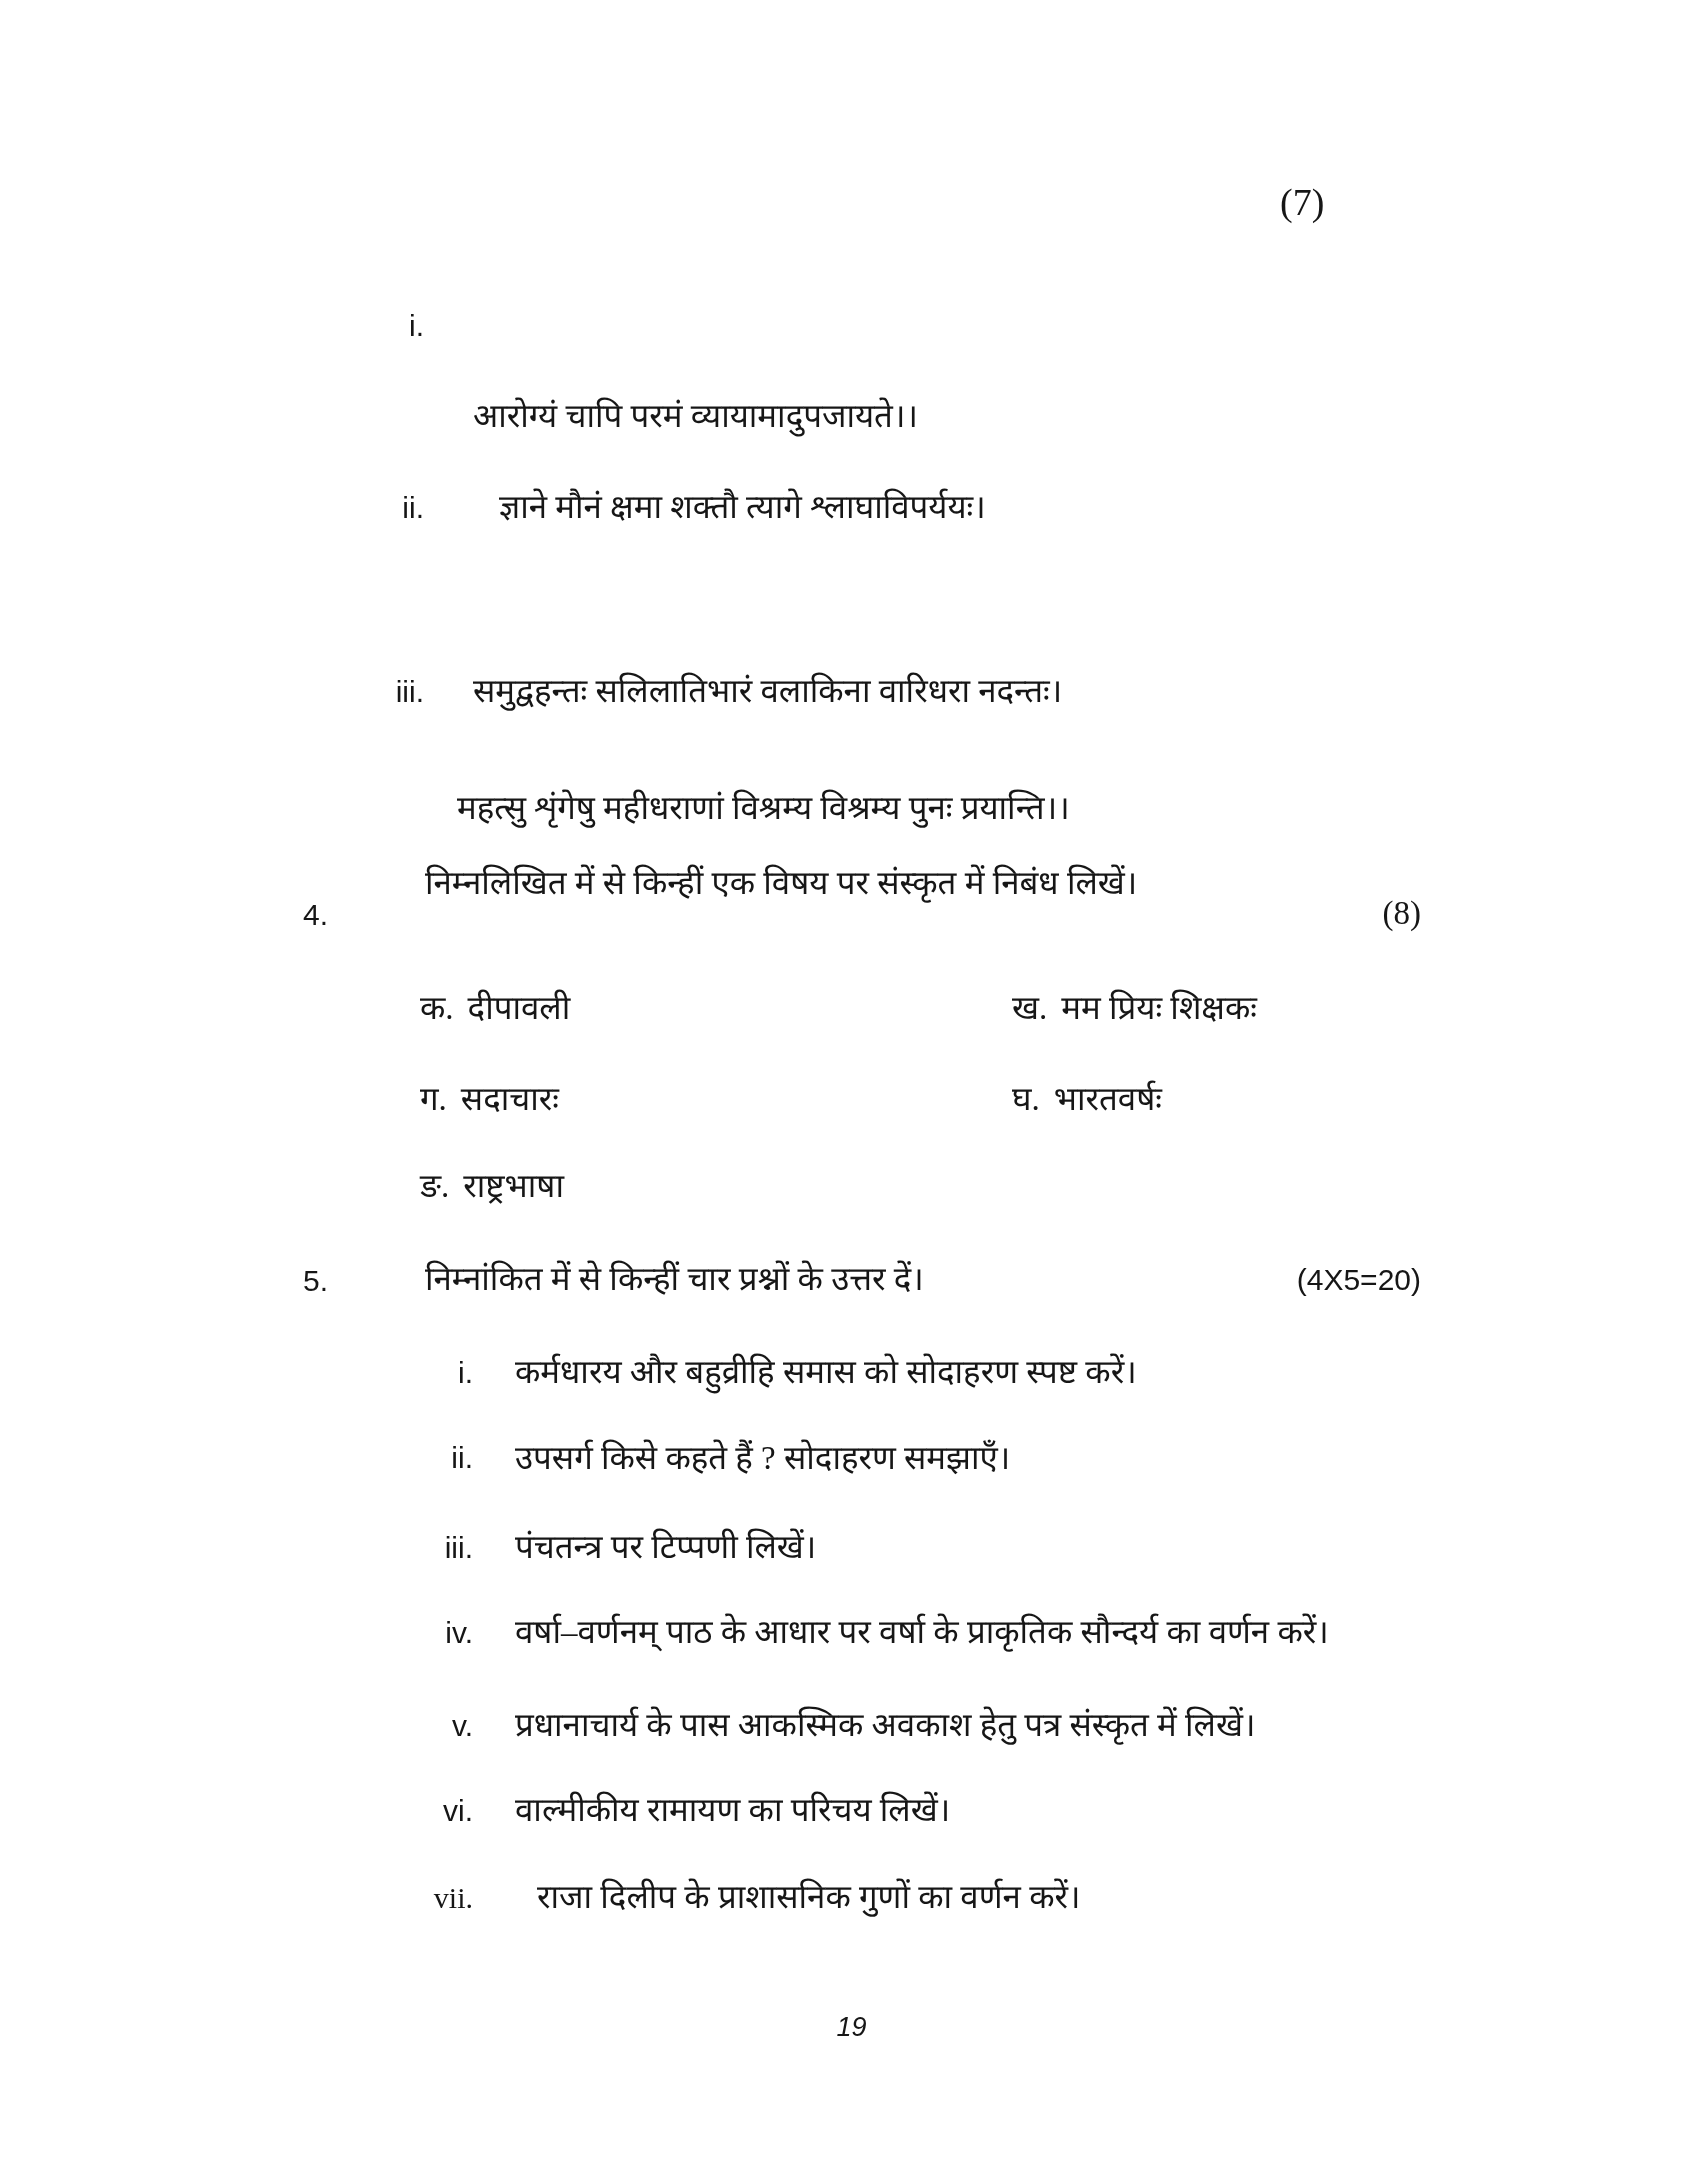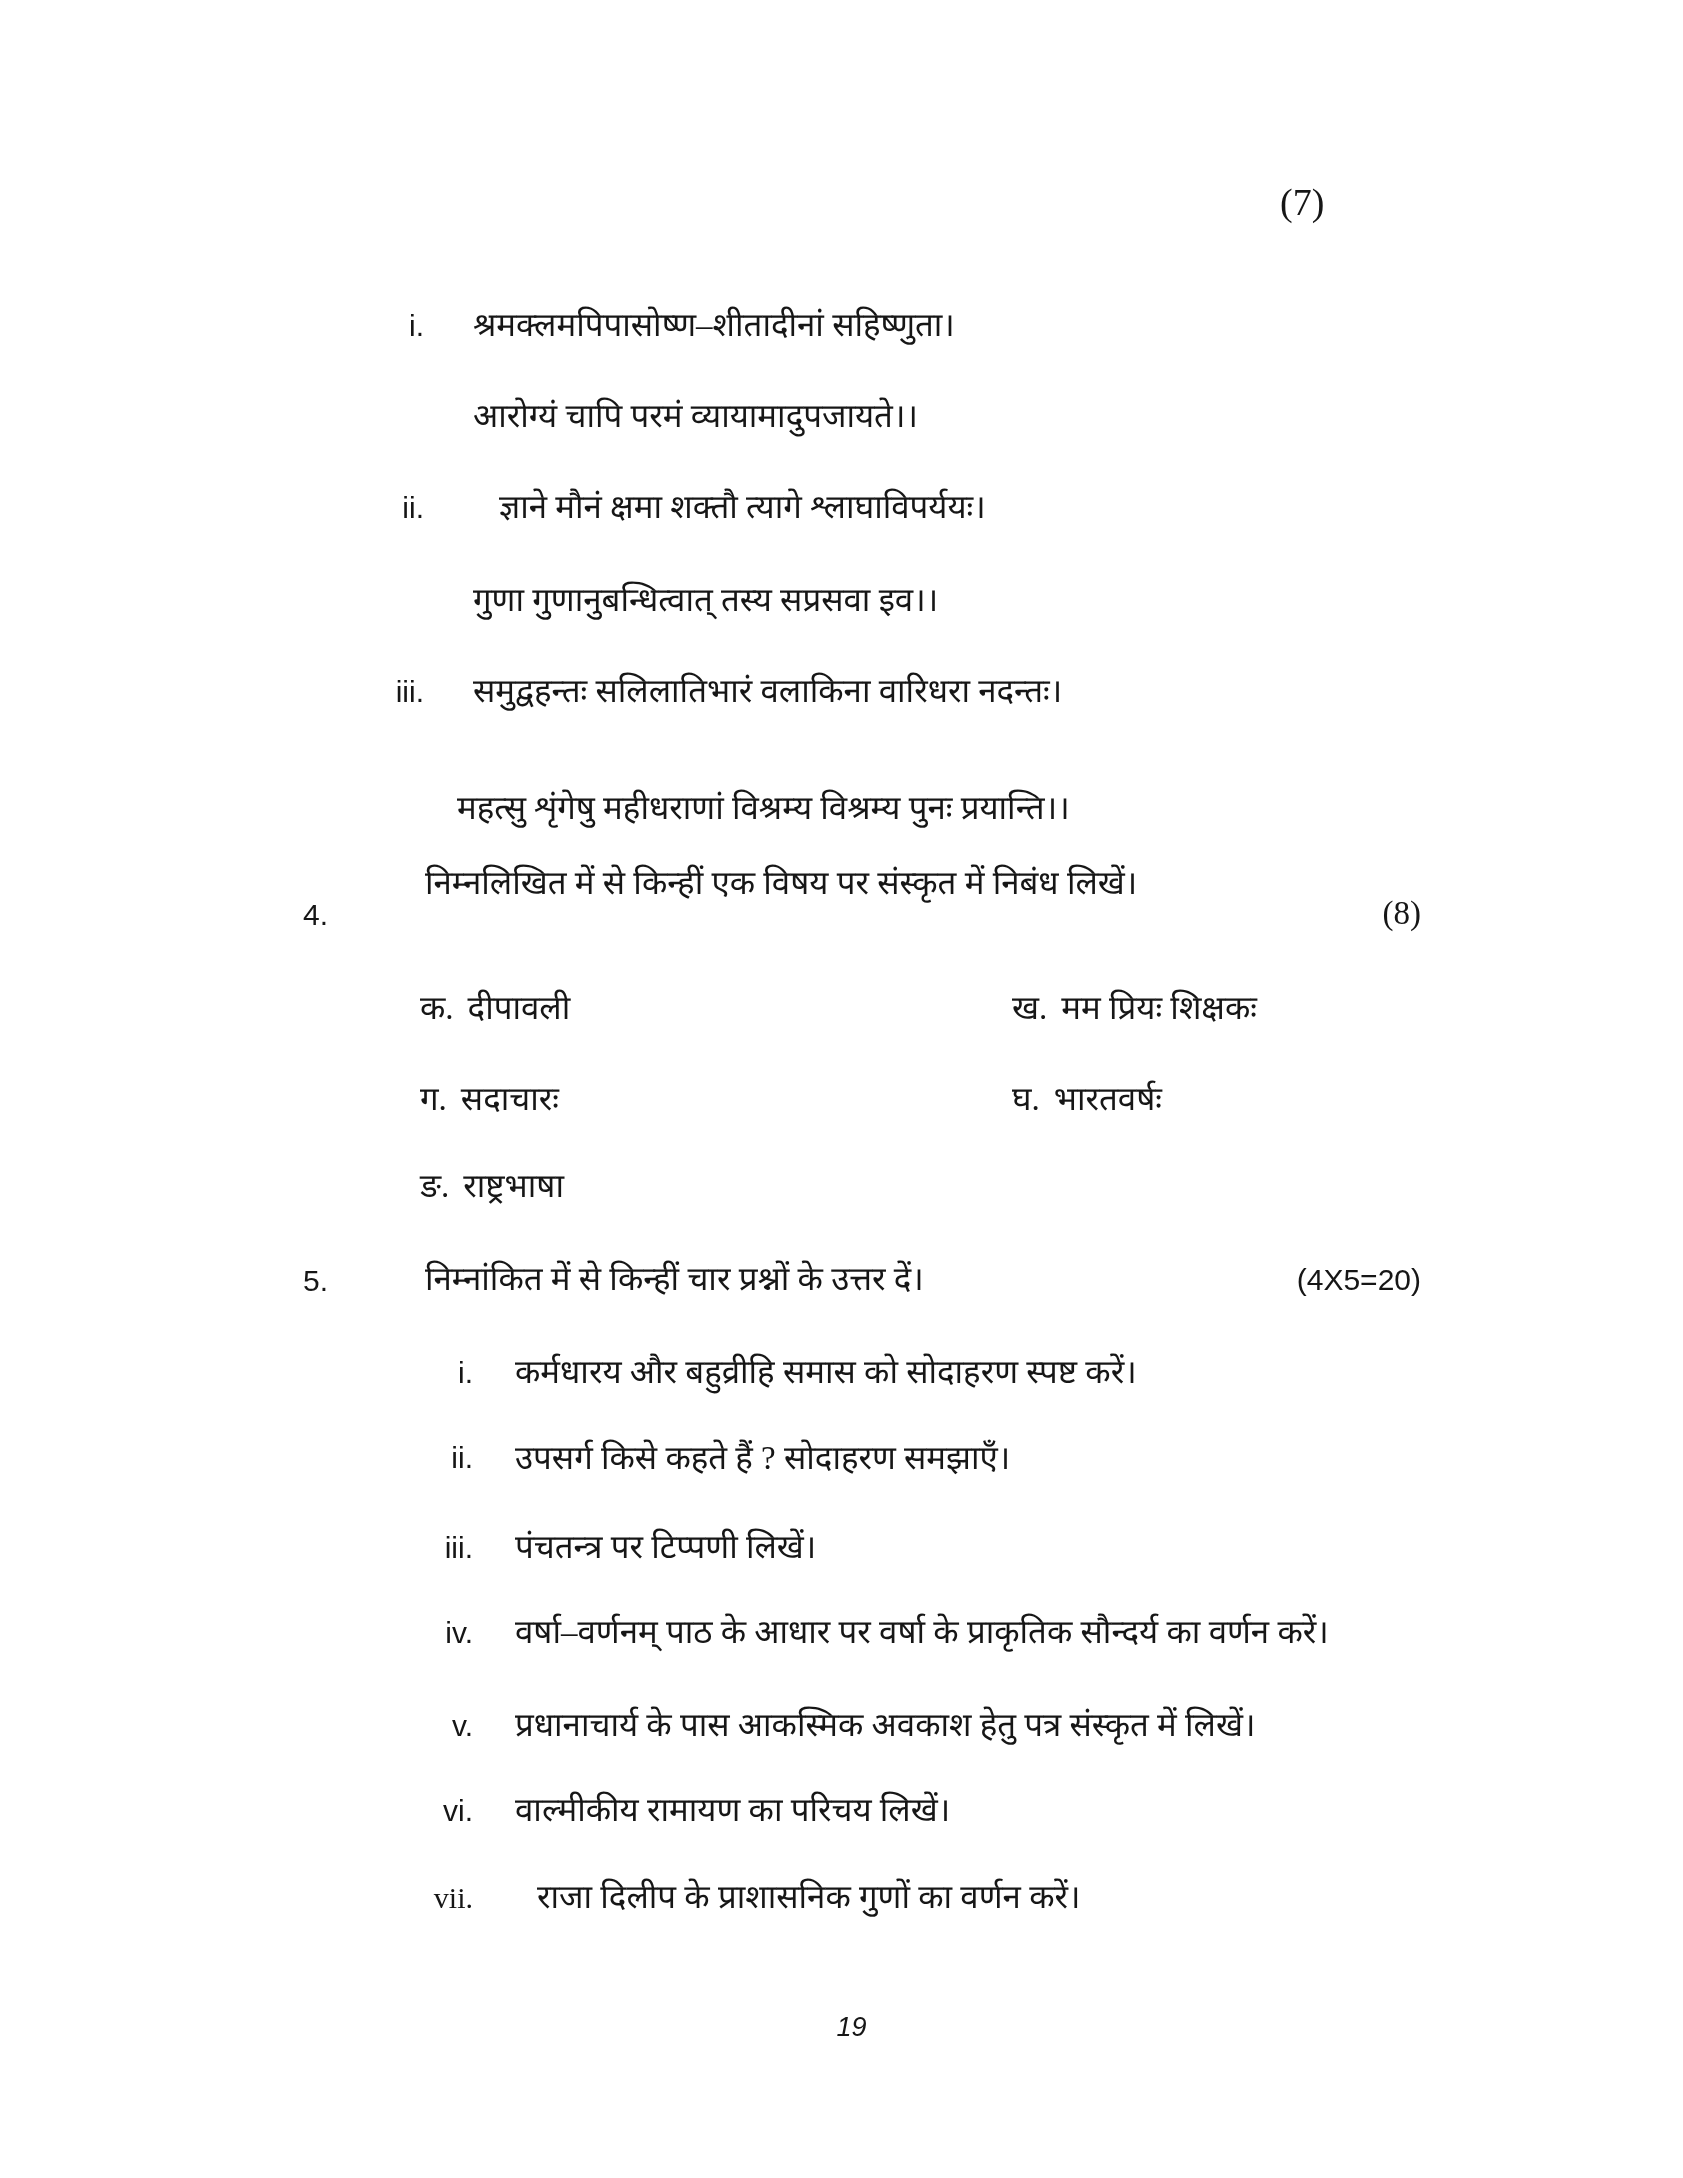--- a/index.html
+++ b/index.html
@@ -40,26 +40,24 @@
   .opt-label { display: inline-block; margin-right: 14px; }
 </style>
 </head>
 <body>
 
 <div class="page">
 
   <div class="abs header-num" style="left:1280px; top:180px;">(7)</div>
 
   <div class="abs lat num-box" style="left:345px; top:307px;">i.</div>
-  <div class="abs dev" style="left:473px; top:305px;">श्रमक्लमपिपासोष्ण–शीतादीनां सहिष्णुता।</div>
   <div class="abs dev" style="left:473px; top:396px;">आरोग्यं चापि परमं व्यायामादुपजायते।।</div>
 
   <div class="abs lat num-box" style="left:345px; top:489px;">ii.</div>
   <div class="abs dev" style="left:499px; top:487px;text-align:right;">ज्ञाने मौनं क्षमा शक्तौ त्यागे श्लाघाविपर्ययः।</div>
-  <div class="abs dev" style="left:473px; top:580px;">गुणा गुणानुबन्धित्वात् तस्य सप्रसवा इव।।</div>
 
   <div class="abs lat num-box" style="left:345px; top:673px;">iii.</div>
   <div class="abs dev" style="left:473px; top:671px;">समुद्वहन्तः सलिलातिभारं वलाकिना वारिधरा नदन्तः।</div>
   <div class="abs dev" style="left:446px; top:788px;margin-left:11px;">महत्सु शृंगेषु महीधराणां विश्रम्य विश्रम्य पुनः प्रयान्ति।।</div>
 
   <div class="abs lat" style="left:303px; top:896px;">4.</div>
   <div class="abs dev" style="left:425px; top:863px;">निम्नलिखित में से किन्हीं एक विषय पर संस्कृत में निबंध लिखें।</div>
   <div class="abs dev marks-box" style="top:893px;">(8)</div>
 
   <div class="abs dev" style="left:420px; top:988px;">

